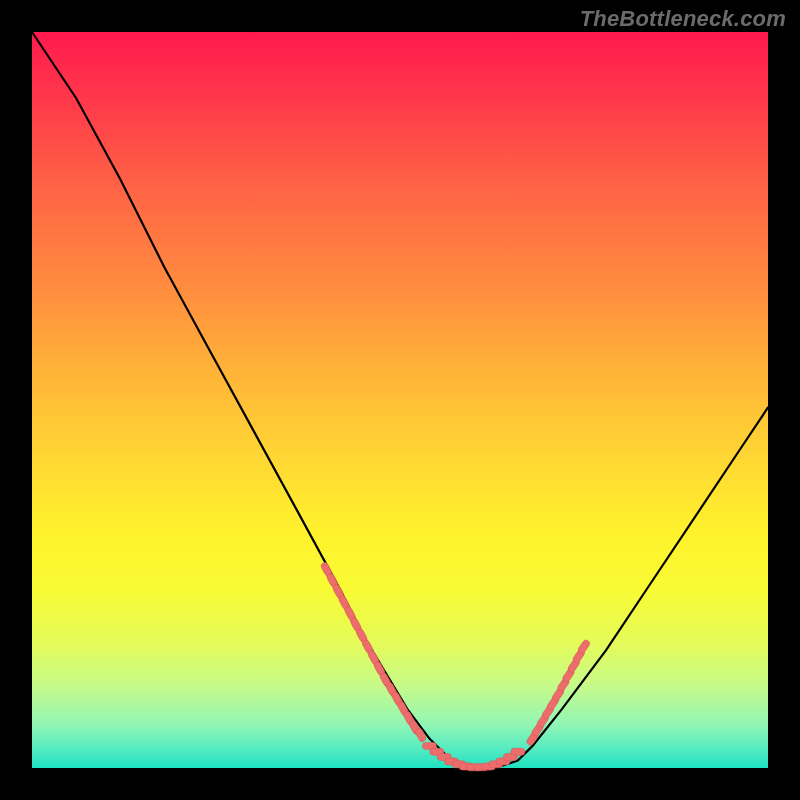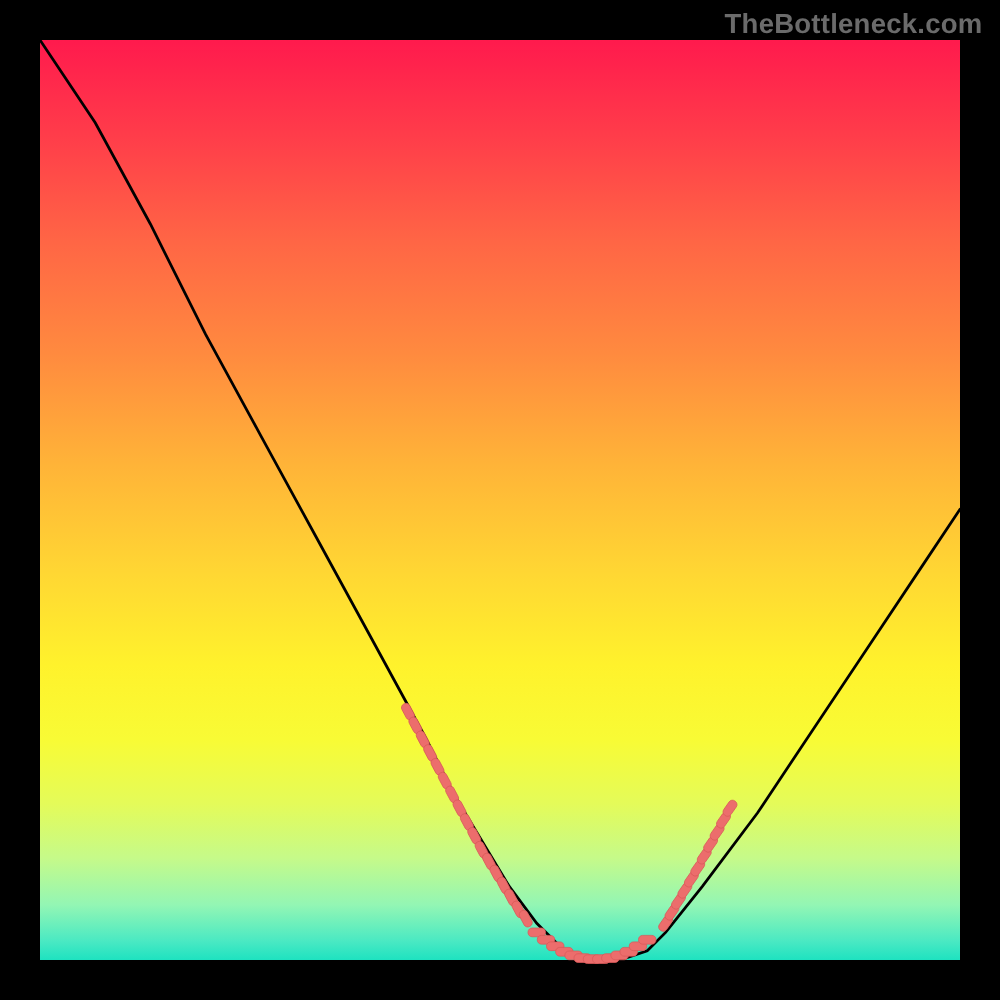--- a/index.html
+++ b/index.html
@@ -42,20 +42,21 @@
   .watermark {
     position: absolute;
     top: 6px;
     right: 14px;
     font-family: Arial, Helvetica, sans-serif;
     font-size: 22px;
     font-weight: 600;
     color: #6b6b6b;
     letter-spacing: 0.2px;
     user-select: none;
+    font-style: italic;
   }
   svg.overlay {
     position: absolute;
     left: 32px;
     top: 32px;
     width: 736px;
     height: 736px;
     overflow: visible;
   }
 </style>

